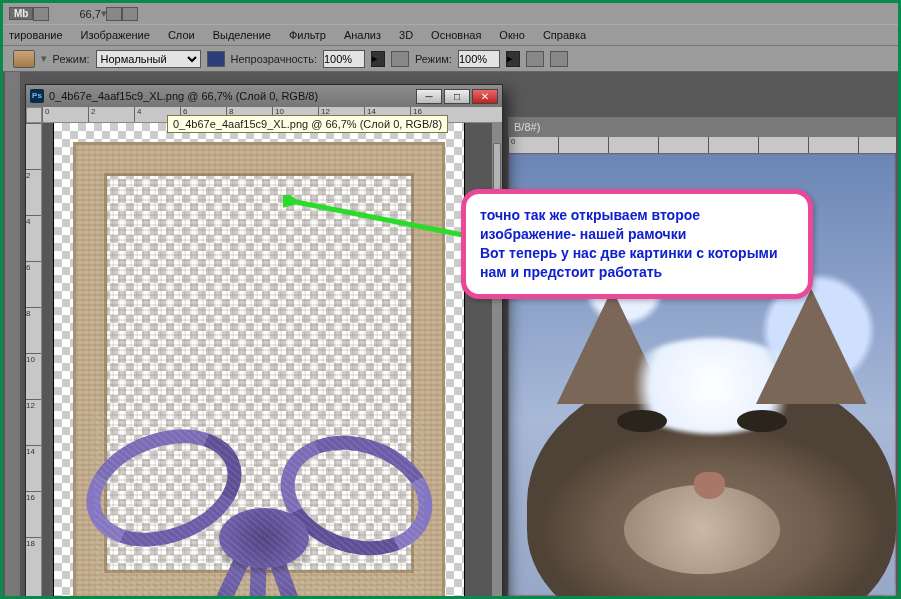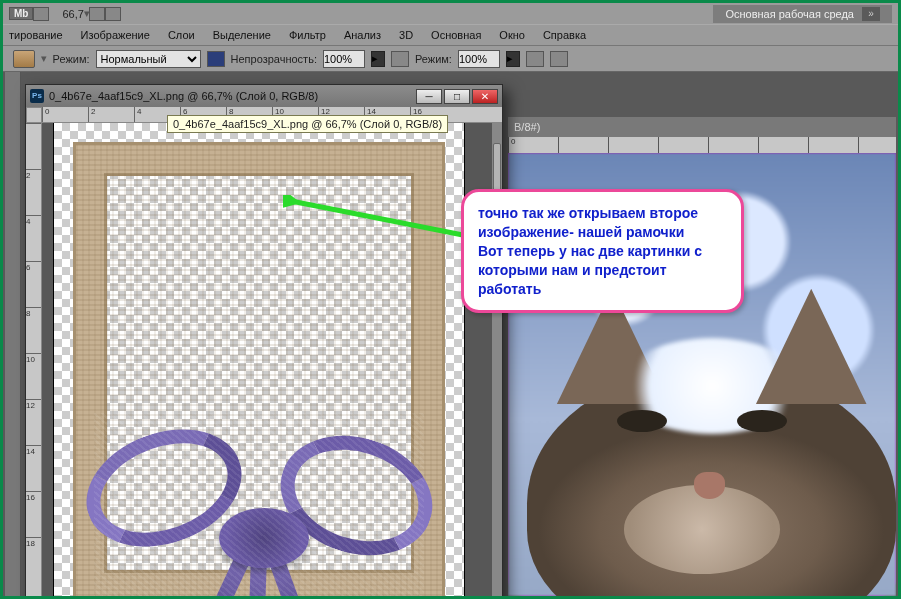--- a/index.html
+++ b/index.html
@@ -1,21 +1,21 @@
 <!DOCTYPE html>
 <html><head>
 <meta charset="utf-8">
 <style>
   * { box-sizing: border-box; margin: 0; padding: 0; }
   body { font-family: Tahoma, Arial, sans-serif; font-size: 11px; width: 901px; height: 599px; overflow: hidden; background: #595959; border: 3px solid #0a8a4a; position: relative; }
 
   
   .topbar { background: #9b9b9b; height: 21px; display: flex; align-items: center; padding: 0 6px; }
   .topbar .mb { background: #6d6d6d; color: #eee; font-weight: bold; padding: 0 4px; border: 1px solid #555; font-size: 10px; }
-  .topbar .zoom { color: #222; margin-left: 13px; }
+  .topbar .zoom { color: #222; margin-left: 30px; }
   .topbar .dropdown-dummy { width: 16px; height: 14px; background: #888; border: 1px solid #555; }
   .workspace-label { margin-left: auto; background: #7d7d7d; color: #eee; padding: 2px 12px; font-size: 11px; display: flex; align-items: center; gap: 8px; }
   .workspace-label .chev { background: #5a5a5a; width: 18px; height: 14px; text-align: center; line-height: 14px; color: #ccc; font-size: 10px; }
 
   
   .menubar { background: #9b9b9b; height: 22px; display: flex; align-items: center; gap: 18px; padding: 0 6px; border-top: 1px solid #aaa; border-bottom: 1px solid #777; }
   .menubar span { color: #111; cursor: default; }
 
   
   .optionsbar { background: #9b9b9b; height: 26px; display: flex; align-items: center; gap: 6px; padding: 0 10px; border-bottom: 1px solid #666; }
@@ -27,21 +27,21 @@
   .optionsbar .iconbtn { width: 18px; height: 16px; background: #888; border: 1px solid #555; }
   .modecombo { width: 105px; }
 
   
   .workarea { position: absolute; top: 69px; left: 0; right: 0; bottom: 0; background: #595959; }
 
   
   .toolbox { position: absolute; left: 2px; top: 0; bottom: 0; width: 16px; background: #797979; border-right: 1px solid #555; }
 
   
-  .catwin { position: absolute; left: 505px; top: 45px; right: 2px; bottom: 0; background: #a21caf; border-radius: 16px; }
+  .catwin { position: absolute; left: 505px; top: 45px; right: 2px; bottom: 0; background: #7f1d1d; border-radius: 16px; }
   .catwin .tabstrip { height: 20px; background: #797979; display: flex; align-items: center; padding: 0 6px; color: #ddd; font-size: 11px; }
   .catwin .ruler-h { height: 16px; background: #c7c7c7; display: flex; align-items: flex-end; font-size: 8px; color: #333; overflow: hidden; }
   .catwin .ruler-h div { flex: 0 0 50px; border-left: 1px solid #555; padding-left: 2px; height: 100%; }
   .catimg { position: absolute; top: 36px; left: 0; right: 0; bottom: 0; overflow: hidden; }
   .catimg .sky { position: absolute; inset: 0; background:
        radial-gradient(circle at 30% 30%, #e8f0ff 8%, transparent 10%),
        radial-gradient(circle at 60% 20%, #dce8ff 10%, transparent 12%),
        radial-gradient(circle at 80% 40%, #cfe0ff 12%, transparent 14%),
        linear-gradient(180deg, #6b86b6 0%, #8aa0c8 30%, #a8b9d8 60%, #97a9c7 100%);
        filter: blur(1px); }
@@ -104,37 +104,33 @@
   .bow .tail.t1 { left: 120px; top: 130px; transform: rotate(25deg); }
   .bow .tail.t2 { left: 190px; top: 130px; transform: rotate(-20deg); }
   .bow .tail.t3 { left: 155px; top: 140px; transform: rotate(2deg); }
   .scroll-v { position: absolute; right: 0; top: 0; bottom: 0; width: 10px; background: #888; }
   .scroll-v .thumb { position: absolute; left: 1px; right: 1px; top: 20px; height: 120px; background: #b4b4b4; border: 1px solid #666; border-radius: 2px; }
 
   
   .ps-tooltip { position: absolute; left: 164px; top: 112px; background: #ffffe1; border: 1px solid #7a7a50; padding: 2px 5px; font-size: 11px; color: #222; z-index: 50; white-space: nowrap; }
 
   
-  .callout { position: absolute; left: 458px; top: 186px; width: 283px; background: #fff; border: 3px solid #ec4899; border-radius: 18px; padding: 12px 14px; color: #1020cc; font-size: 14px; font-weight: bold; line-height: 1.35; z-index: 60; box-shadow: 2px 2px 5px rgba(0,0,0,0.25); }
+  .callout { position: absolute; left: 458px; top: 186px; width: 352px; background: #fff; border: 5px solid #ec4899; border-radius: 18px; padding: 12px 14px; color: #1020cc; font-size: 14px; font-weight: bold; line-height: 1.35; z-index: 60; box-shadow: 2px 2px 5px rgba(0,0,0,0.25); }
   .arrow { position: absolute; z-index: 55; pointer-events: none; }
 </style>
 </head>
 <body>
 
 <div class="topbar">
   <span class="mb">Mb</span>
   <span class="dropdown-dummy"></span>
   <span class="zoom">66,7</span>
   <span style="color:#555">▾</span>
   <span class="dropdown-dummy"></span>
   <span class="dropdown-dummy"></span>
-  <div class="workspace-label">
-    <span>Основная рабочая среда</span>
-    <span class="chev">»</span>
-  </div>
 </div>
 
 <div class="menubar">
   <span>тирование</span>
   <span>Изображение</span>
   <span>Слои</span>
   <span>Выделение</span>
   <span>Фильтр</span>
   <span>Анализ</span>
   <span>3D</span>

